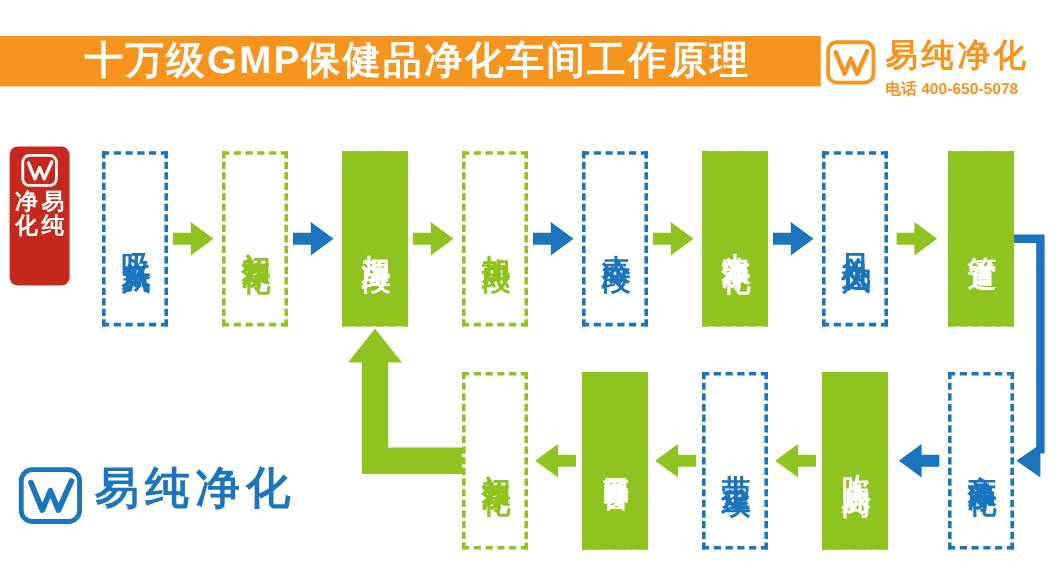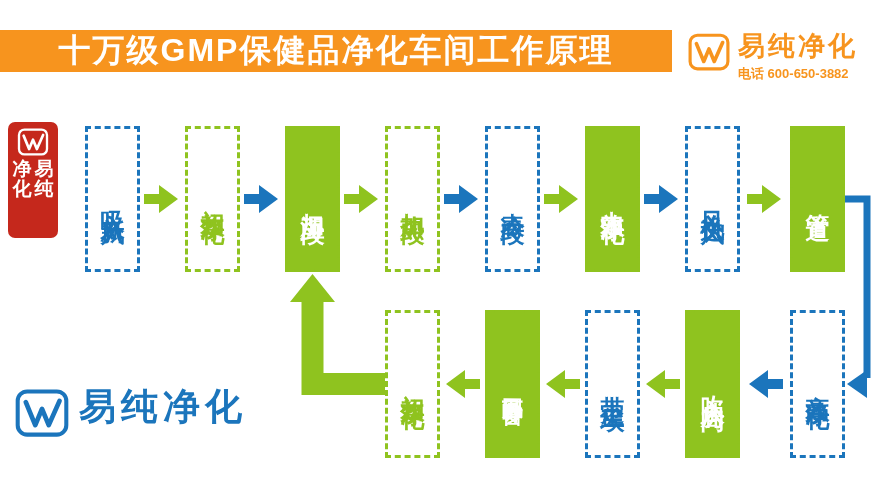--- a/index.html
+++ b/index.html
@@ -3,21 +3,21 @@
 <meta charset="utf-8">
 <style>
   html,body{margin:0;padding:0;background:#fff;}
   .canvas{
     position:relative;width:886px;height:488px;background:#fff;overflow:hidden;
     font-family:"Liberation Sans","DejaVu Sans",sans-serif;
   }
   
   .banner{
     position:absolute;left:0;top:30px;width:672px;height:42px;
-    background:#F7941E;display:flex;align-items:center;justify-content:center;
+    background:#F7941E;display:flex;align-items:center;justify-content:center;padding-left:12px;
   }
   .banner-title{color:#fff;font-size:32px;font-weight:bold;letter-spacing:2px;white-space:nowrap;}
   
   .brand-top{position:absolute;left:688px;top:33px;display:flex;align-items:flex-start;}
   .brand-top .w-icon{width:42px;height:38px;display:block;}
   .brand-top-text{margin-left:8px;display:flex;flex-direction:column;}
   .brand-top-name{color:#F7941E;font-size:27px;font-weight:bold;letter-spacing:3px;line-height:1;white-space:nowrap;}
   .brand-top-phone{color:#F7941E;font-size:13px;font-weight:bold;margin-top:5px;white-space:nowrap;}
   
   .seal{
@@ -69,21 +69,21 @@
     <span class="banner-title">十万级GMP保健品净化车间工作原理</span>
   </div>
 
   <div class="brand-top">
     <svg class="w-icon" viewBox="0 0 40 36">
       <rect x="2" y="2" width="36" height="32" rx="7" fill="none" stroke="#F7941E" stroke-width="3"></rect>
       <path d="M8 10 L15 27 L20 15 L25 27 L33 9" fill="none" stroke="#F7941E" stroke-width="3.5" stroke-linecap="round" stroke-linejoin="round"></path>
     </svg>
     <span class="brand-top-text">
       <span class="brand-top-name">易纯净化</span>
-      <span class="brand-top-phone">电话 600-650-3882</span>
+      <span class="brand-top-phone">电话 400-650-5078</span>
     </span>
   </div>
 
   <div class="seal">
     <svg class="w-icon" viewBox="0 0 40 36">
       <rect x="2" y="2" width="36" height="32" rx="7" fill="none" stroke="#ffffff" stroke-width="3"></rect>
       <path d="M8 10 L15 27 L20 15 L25 27 L33 9" fill="none" stroke="#ffffff" stroke-width="3.5" stroke-linecap="round" stroke-linejoin="round"></path>
     </svg>
     <div class="seal-chars">
       <span>净</span>

